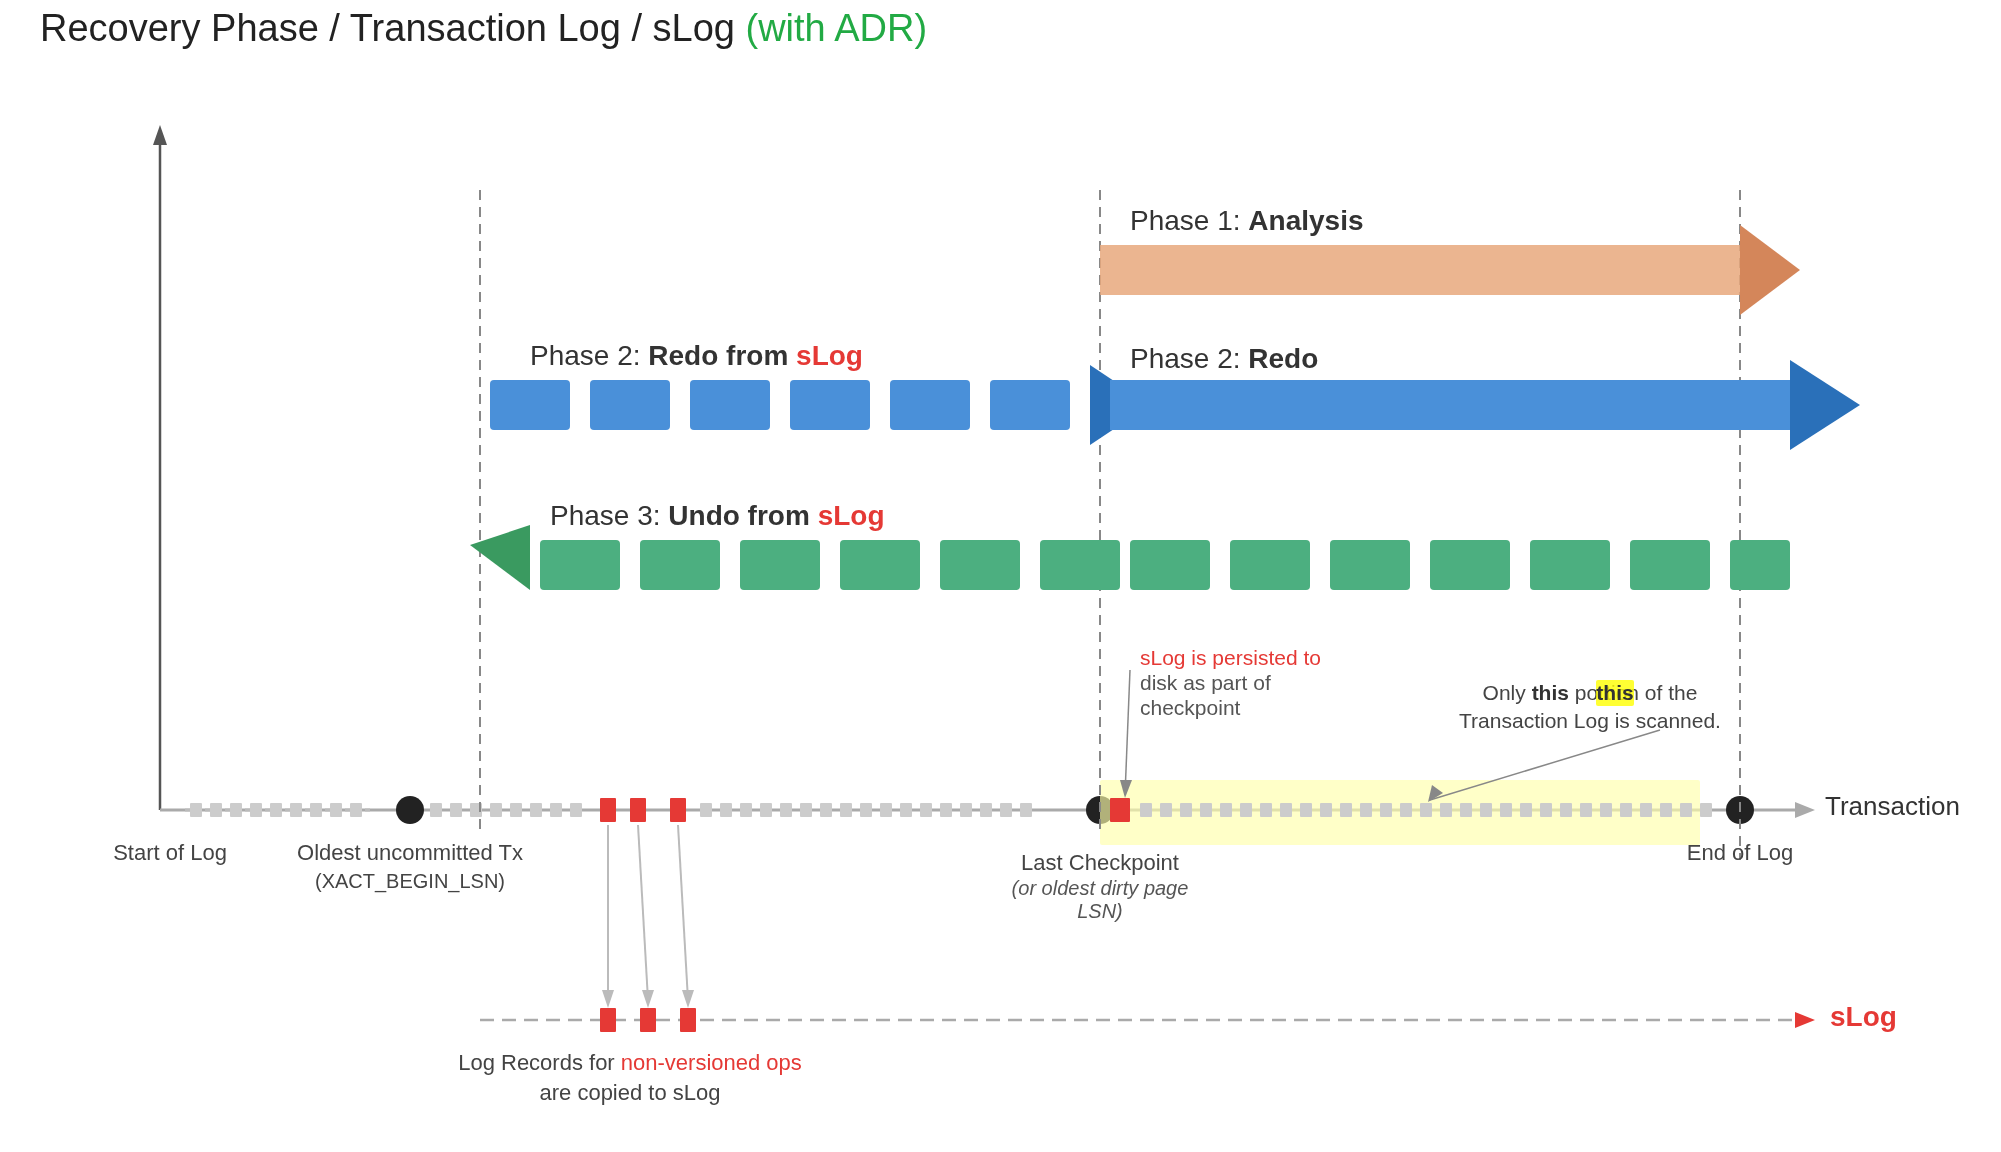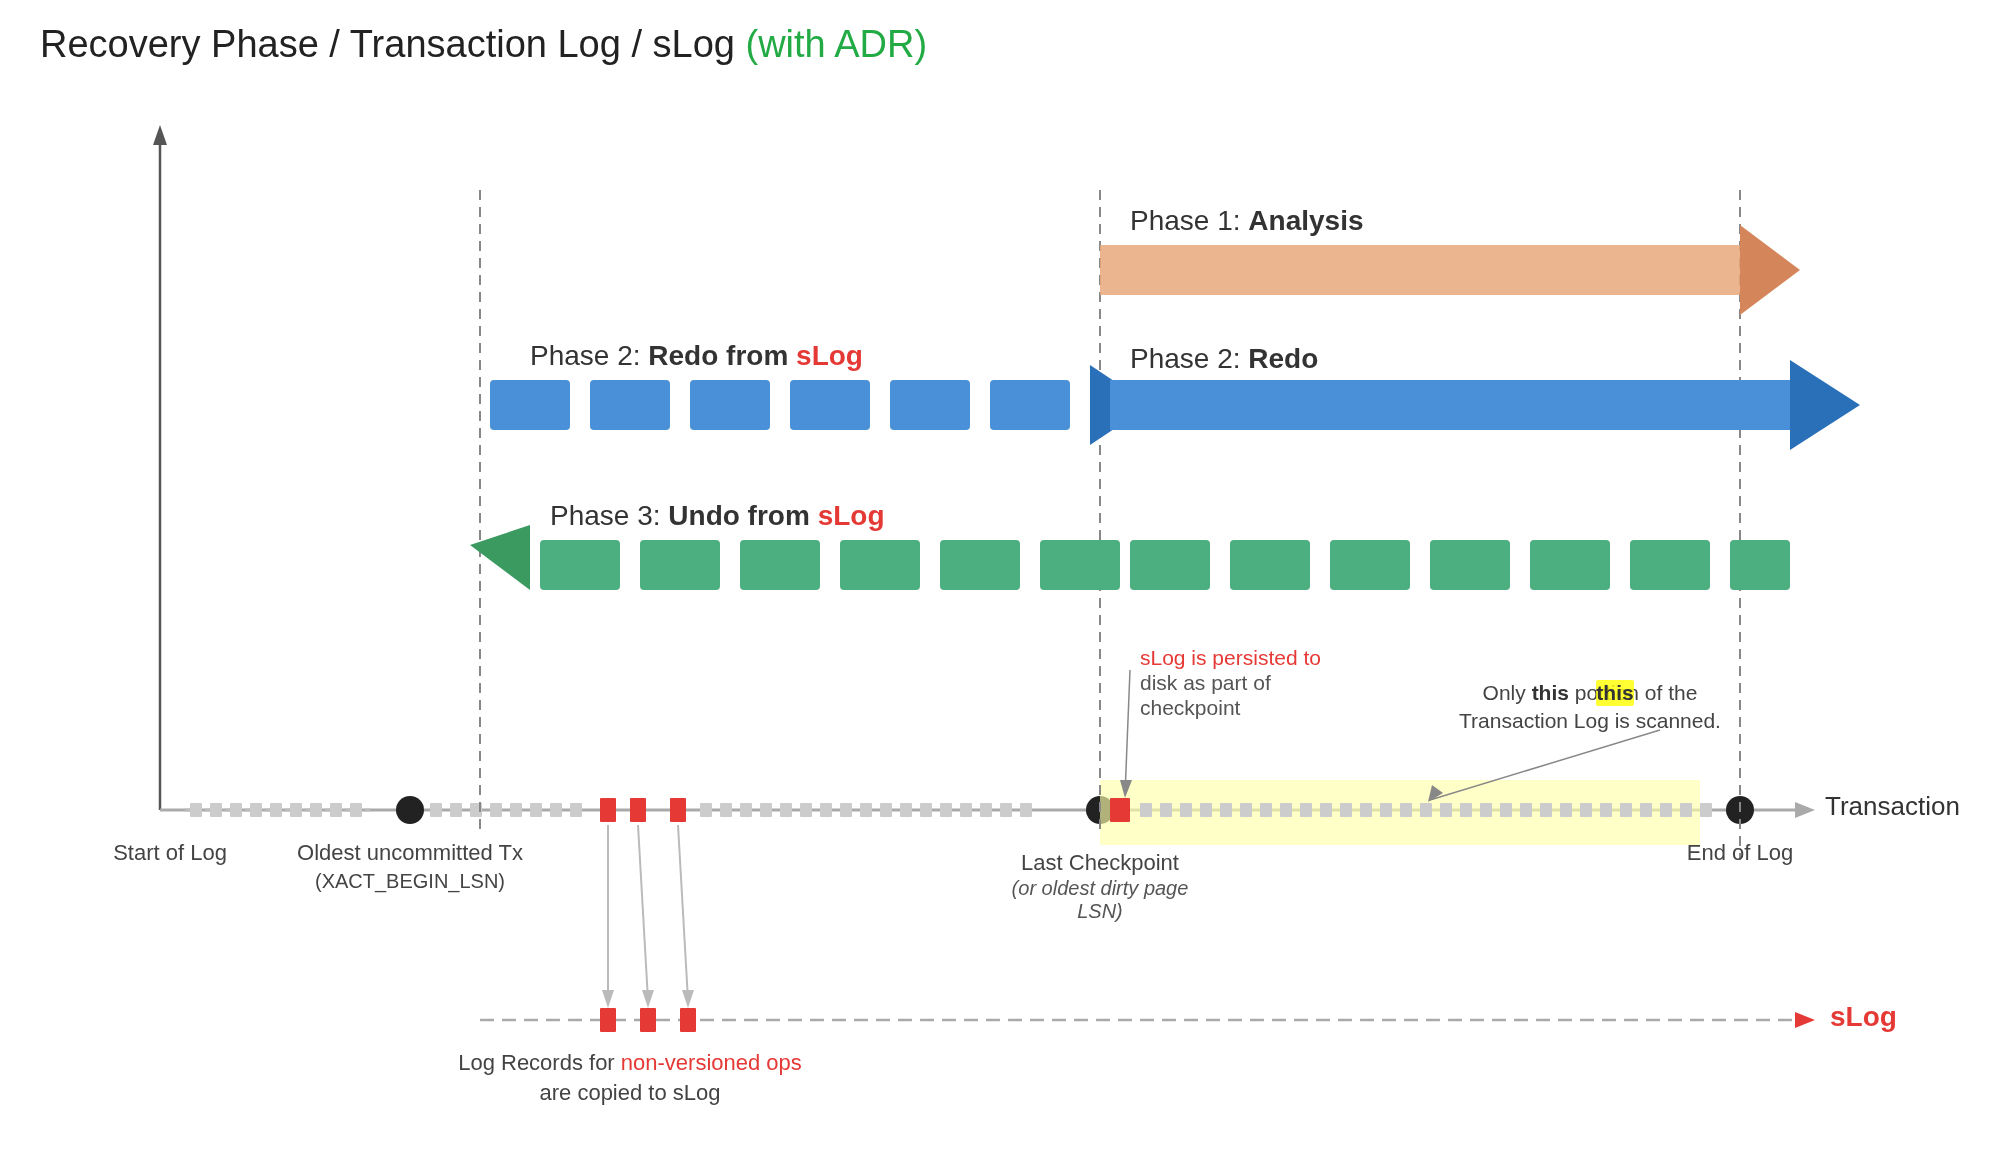--- a/index.html
+++ b/index.html
@@ -9,21 +9,21 @@
       width: 2001px;
       height: 1152px;
       overflow: hidden;
       position: relative;
     }
     .page-container {
       width: 1808px;
       height: 1152px;
       position: relative;
       background: #fff;
-      padding: 20px 40px;
+      padding: 4px 40px;
     }
     .title {
       font-size: 38px;
       font-weight: 400;
       color: #222;
       margin-bottom: 10px;
       line-height: 1.3;
     }
     .title .green { color: #22aa44; }
     .diagram-area {

